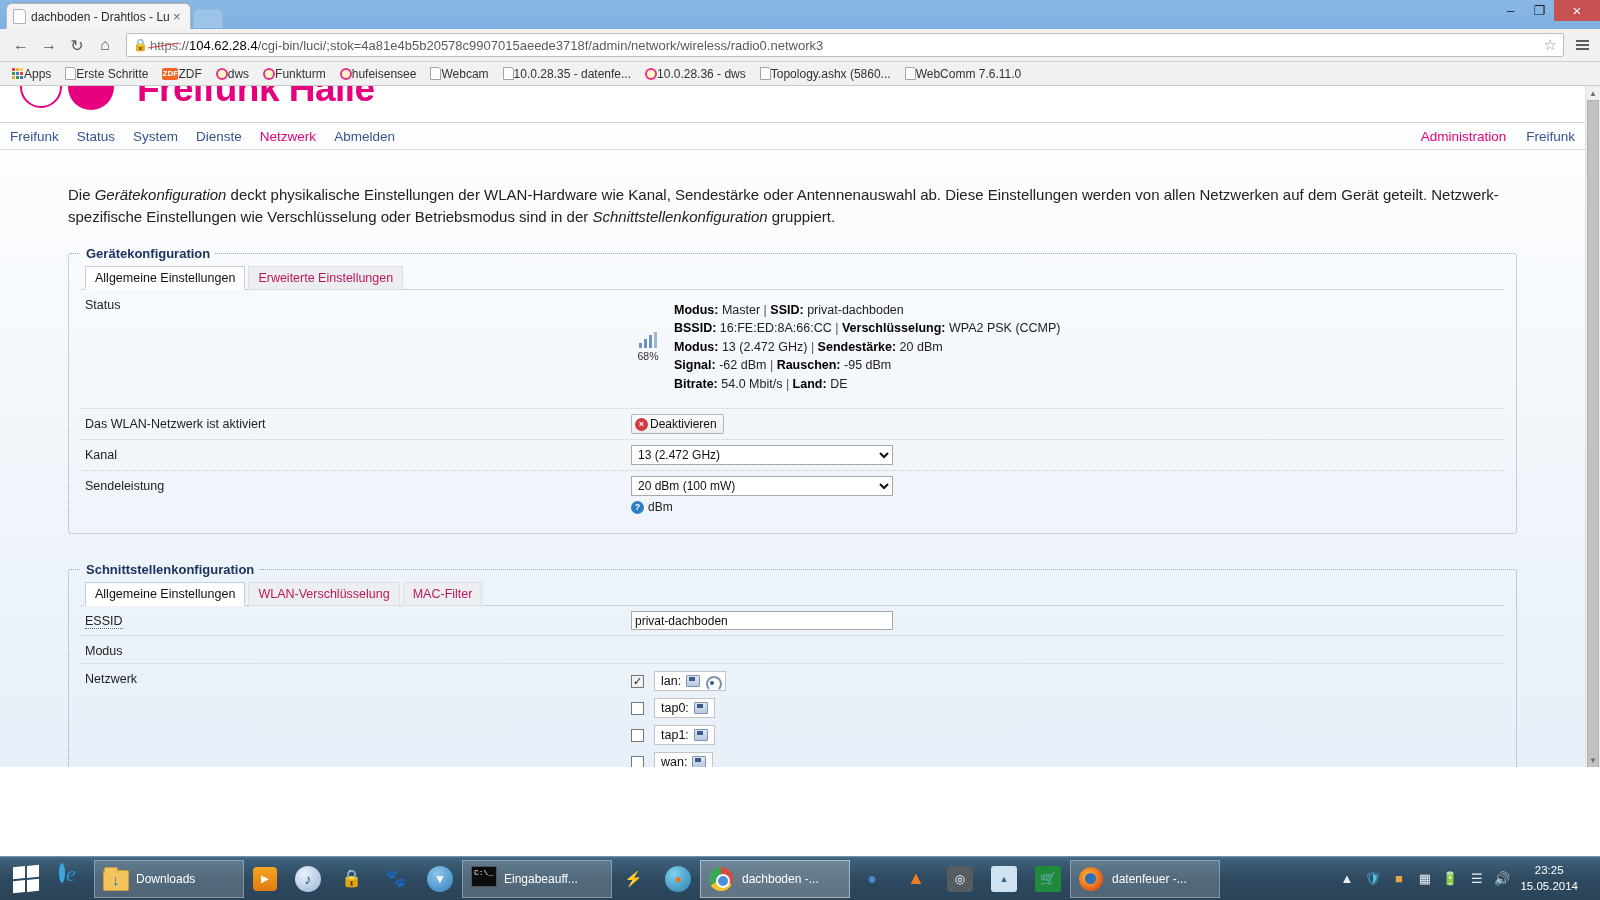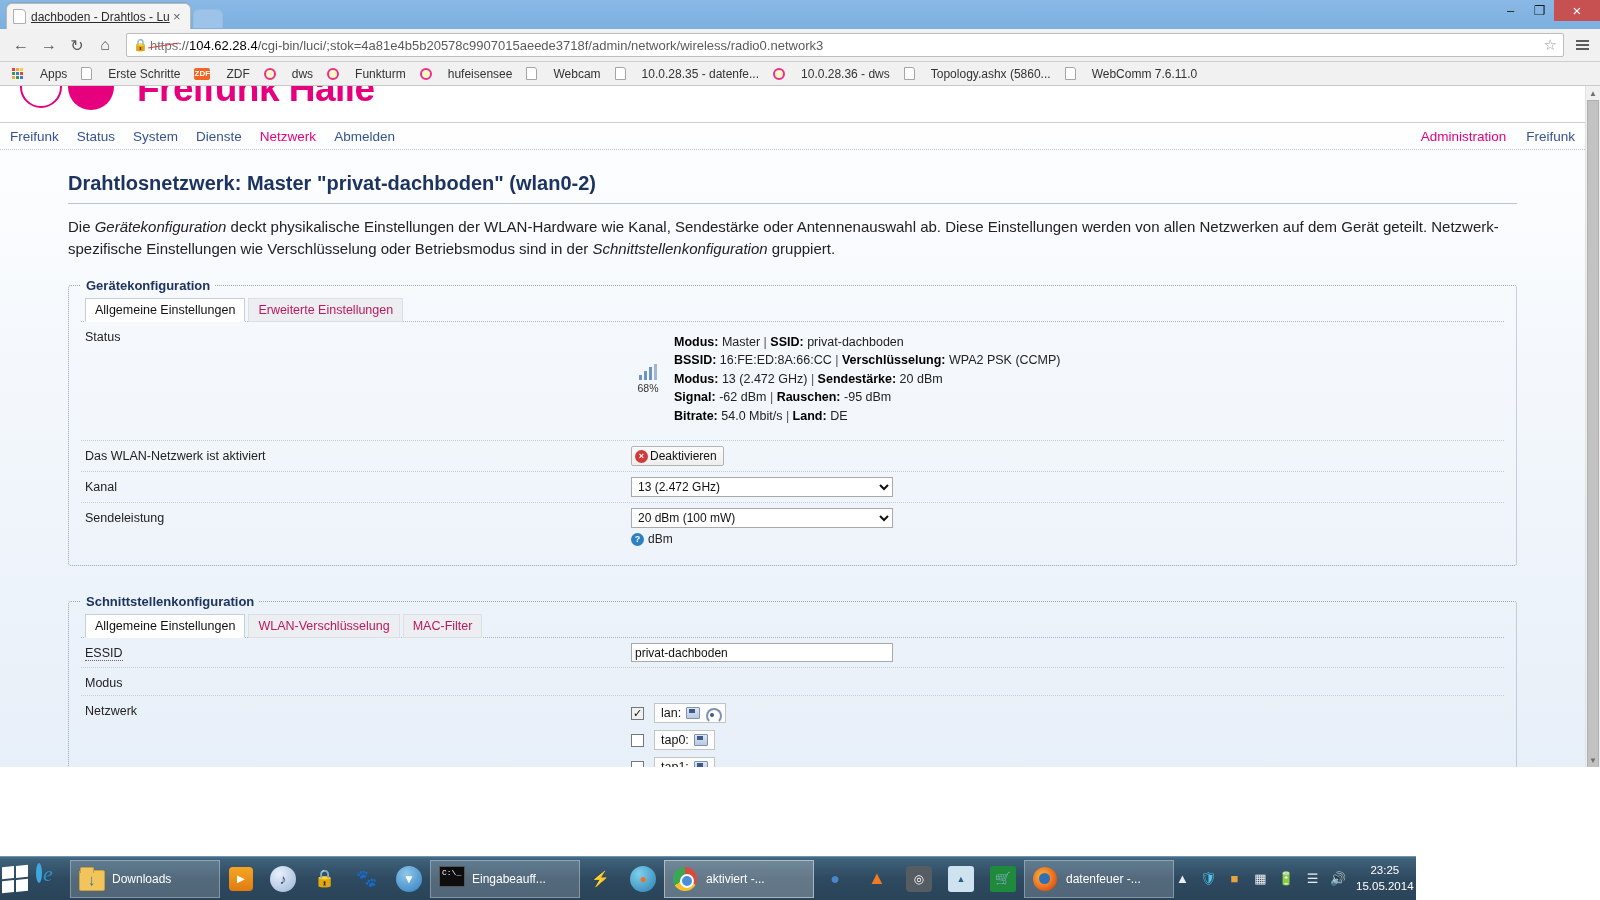--- a/index.html
+++ b/index.html
@@ -46,21 +46,20 @@
     border: 1px solid #b0b0b0;
     border-top-right-radius: 4px;
     flex: 0 0 auto;
     position: relative;
   }
   .tab-title {
     flex: 1 1 auto;
     white-space: nowrap;
     overflow: hidden;
     font-size: 12px;
-    text-decoration: underline;
   }
   .tab-close {
     width: 14px; height: 14px;
     font-size: 13px; line-height: 13px;
     text-align: center; color: #666;
     flex: 0 0 auto; cursor: pointer;
   }
   .chrome-newtab {
     width: 30px; height: 19px;
     margin-left: 2px; margin-bottom: 1px;
@@ -143,21 +142,21 @@
     border-bottom: 1px solid #c9c9c9;
     display: flex; align-items: center;
     padding: 0 6px;
     font-size: 12px;
     color: #333;
     gap: 2px;
     overflow: hidden;
   }
   .bm {
     display: flex; align-items: center;
-    gap: 16px;
+    gap: 0;
     padding: 2px 6px;
     white-space: nowrap;
     cursor: pointer;
     border-radius: 2px;
   }
   .bm-ico-doc {
     width: 11px; height: 13px;
     border: 1px solid #a5a5a5; background: #fff;
     border-top-right-radius: 3px; flex: 0 0 auto;
   }
@@ -456,21 +455,21 @@
     display: flex; align-items: center; justify-content: center;
     color: #6f6f6f; font-size: 8px;
   }
   .pg-scrollbar .arrow.up { top: 0; }
   .pg-scrollbar .arrow.down { bottom: 0; }
 
   
   .taskbar {
     position: absolute;
     left: 0; bottom: 0;
-    width: 1416px; height: 44px;
+    width: 1600px; height: 44px;
     background: linear-gradient(to bottom, #4a6f8a 0%, #3e6079 6%, #2e4a60 50%, #2a4459 100%);
     display: flex; align-items: center;
     padding: 0 2px;
     border-top: 1px solid #6e93ad;
   }
   .start-btn {
     width: 48px; height: 40px;
     display: flex; align-items: center; justify-content: center;
     cursor: pointer;
   }
@@ -680,21 +679,20 @@
         <a>Dienste</a>
         <a class="active">Netzwerk</a>
         <a>Abmelden</a>
         <span class="right-group">
           <a class="active">Administration</a>
           <a>Freifunk</a>
         </span>
       </div>
 
       <div class="content">
-        <h1 class="page-title">Drahtlosnetzwerk: Master "privat-dachboden" (wlan0-2)</h1>
 
         <p class="intro"><span>Die </span><em>Gerätekonfiguration</em><span> deckt physikalische Einstellungen der WLAN-Hardware wie Kanal, Sendestärke oder Antennenauswahl ab. Diese Einstellungen werden von allen Netzwerken auf dem Gerät geteilt. Netzwerk-spezifische Einstellungen wie Verschlüsselung oder Betriebsmodus sind in der </span><em>Schnittstellenkonfiguration</em><span> gruppiert.</span></p>
 
         <fieldset class="panel">
           <legend>Gerätekonfiguration</legend>
 
           <div class="tabs">
             <div class="tab-item active">Allgemeine Einstellungen</div>
             <div class="tab-item inactive">Erweiterte Einstellungen</div>
           </div>
@@ -949,21 +947,21 @@
     </div>
 
     <div class="tb-item">
       <span class="tb-ico" style="border-radius:50%;background:radial-gradient(circle at 35% 30%,#7fd0ee,#2a7fae);display:flex;align-items:center;justify-content:center;color:#f07020;font-size:12px">●</span>
     </div>
 
     <div class="tb-item grouped active-win">
       <span class="tb-ico">
           <span class="chrome-ico" style="margin-top:1px;display:block"></span>
         </span>
-      <span class="tb-label">aktiviert -...</span>
+      <span class="tb-label">dachboden -...</span>
     </div>
 
     <div class="tb-item">
       <span class="tb-ico" style="display:flex;align-items:center;justify-content:center;color:#4a86c8;font-size:16px">●</span>
     </div>
 
     <div class="tb-item">
       <span class="tb-ico" style="display:flex;align-items:center;justify-content:center;color:#f07b20;font-size:18px">▲</span>
     </div>
 

